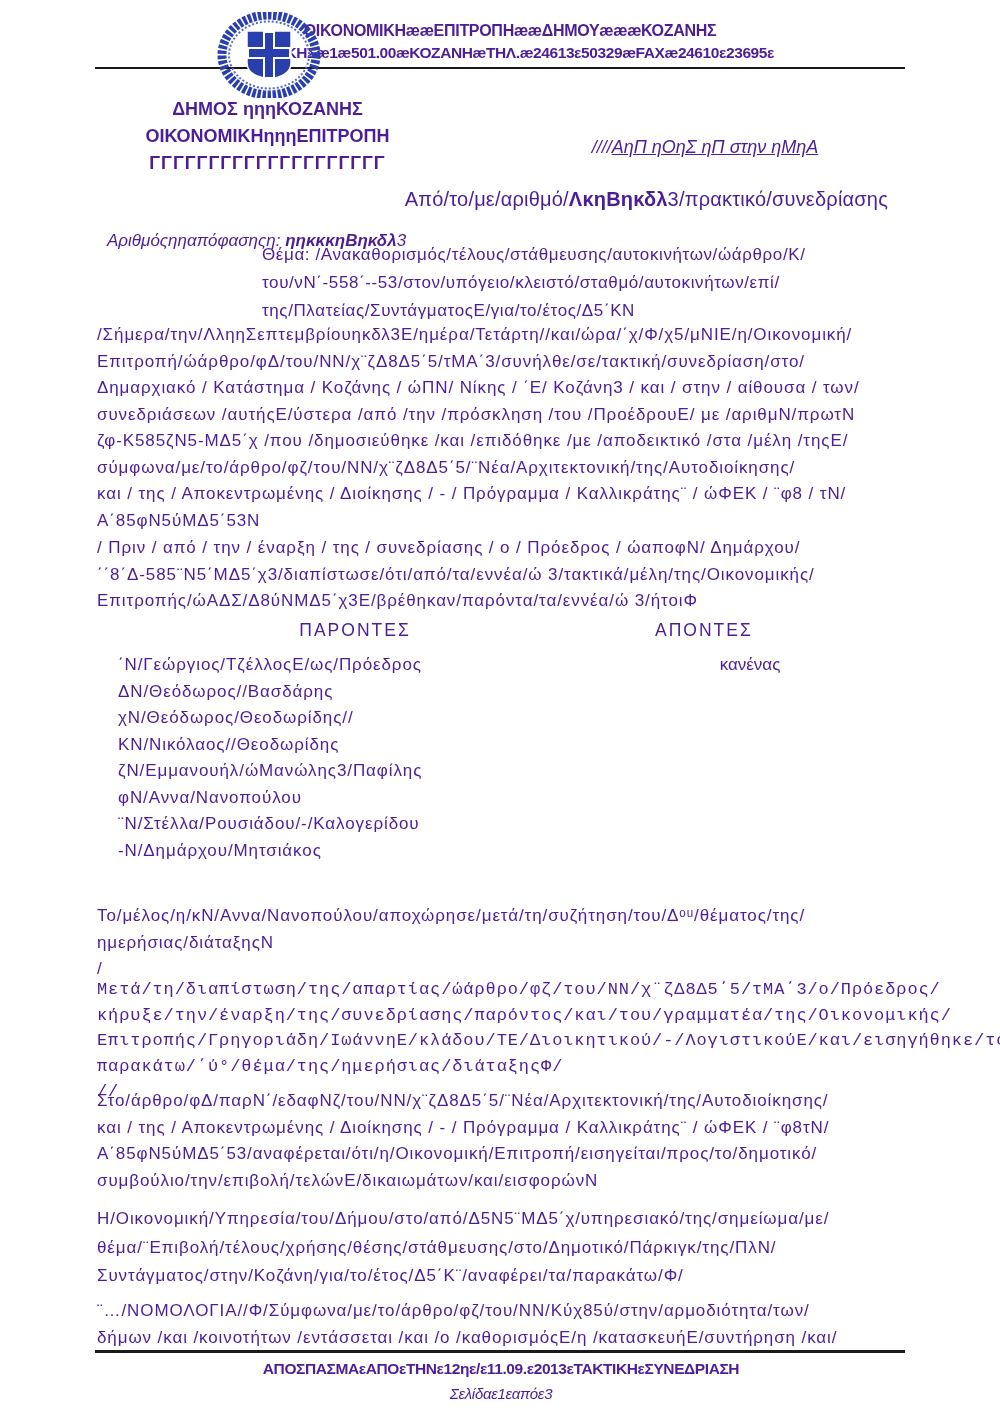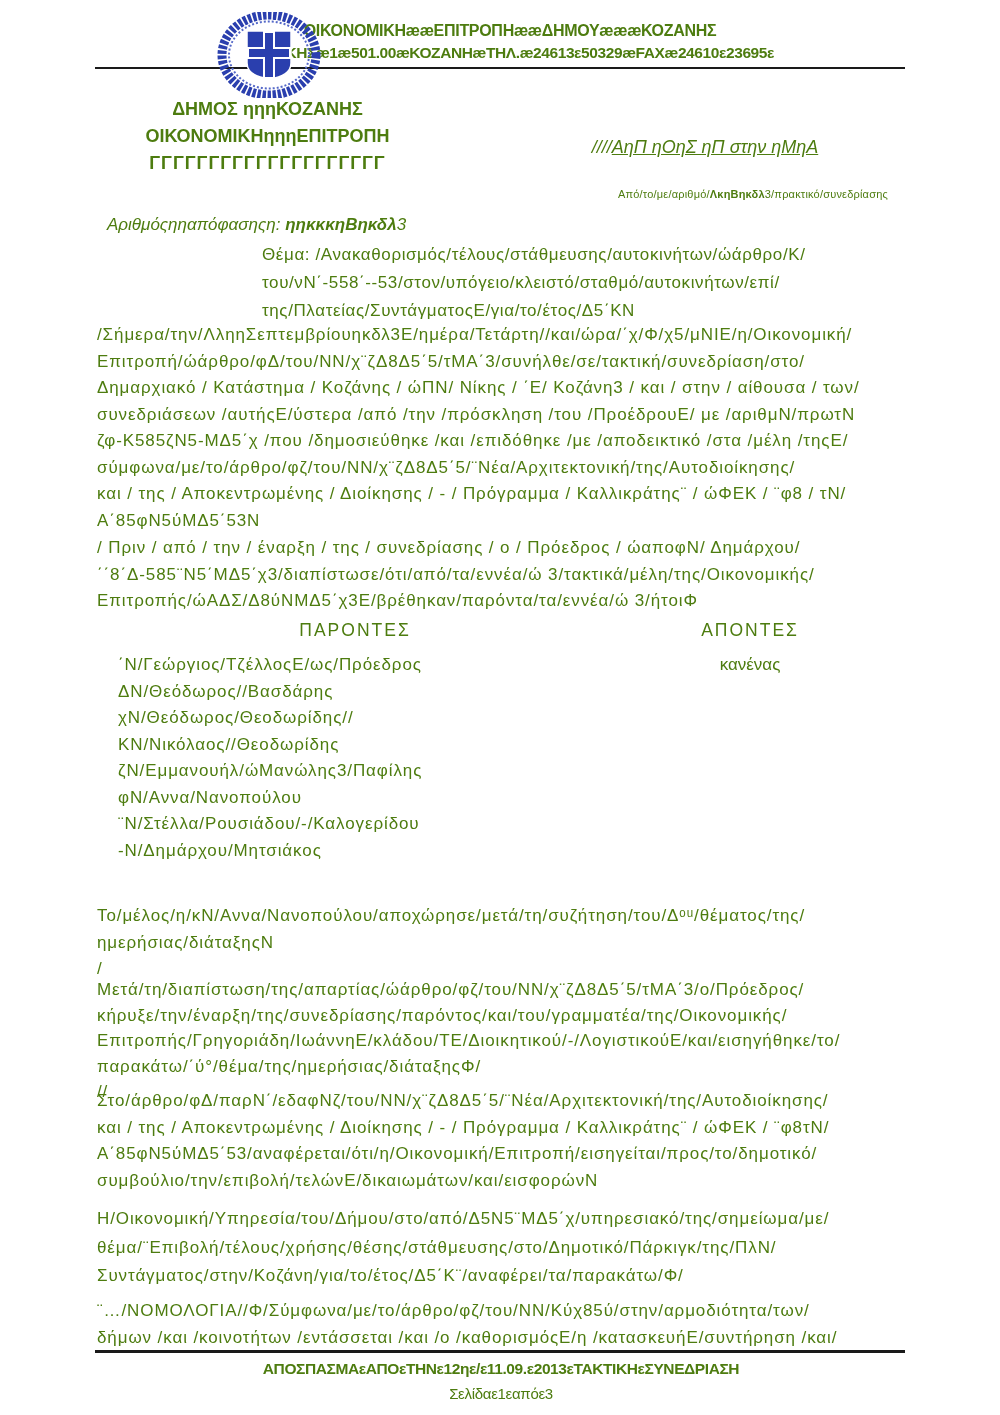--- a/index.html
+++ b/index.html
@@ -1,61 +1,61 @@
 <!DOCTYPE html>
 <html><head>
 <meta charset="utf-8">
 <style>
   html,body{margin:0;padding:0;background:#888;}
   .page{
     position:relative;width:1000px;height:1415px;background:#ffffff;
-    margin:0 auto;overflow:hidden;color:#4d7c0f;
+    margin:0 auto;overflow:hidden;color:#4c1d95;
     font-family:"Liberation Sans","DejaVu Sans",sans-serif;
   }
   
   .hdr-rule{position:absolute;top:67px;left:95px;width:810px;height:2px;background:#1a1a1a;}
   .logo{position:absolute;top:12px;left:216px;width:106px;height:86px;z-index:2;}
   .hdr-text{position:absolute;top:22px;left:250px;width:520px;text-align:center;z-index:1;}
   .hdr-org{font-size:16px;font-weight:600;letter-spacing:-0.3px;white-space:nowrap;}
   .hdr-addr{font-size:15.5px;font-weight:600;letter-spacing:-0.4px;white-space:nowrap;margin-top:4px;}
   
   .left-block{position:absolute;top:96px;left:100px;width:335px;text-align:center;
     font-size:18px;font-weight:bold;line-height:27px;}
   .gamma{letter-spacing:1px;}
   .extract-title{position:absolute;top:137px;left:510px;width:390px;text-align:center;
     font-style:italic;font-size:18px;white-space:nowrap;}
   .extract-title .und{text-decoration:underline;}
-  .extract-from{position:absolute;top:188px;right:112px;font-size:11px;white-space:nowrap;letter-spacing:0.2px;}
-  .decision-no{position:absolute;top:215px;left:107px;font-style:italic;font-size:17px;white-space:nowrap;}
+  .extract-from{position:absolute;top:188px;right:112px;font-size:20px;white-space:nowrap;letter-spacing:0.2px;}
+  .decision-no{position:absolute;top:231px;left:107px;font-style:italic;font-size:17px;white-space:nowrap;}
   .b{font-weight:bold;}
   
   .sec{position:absolute;left:97px;width:808px;}
   .bline{font-size:17px;line-height:26.5px;letter-spacing:0.9px;white-space:nowrap;}
   .theme{top:241px;left:262px;width:645px;}
   .theme .bline{line-height:28px;letter-spacing:0.6px;}
   .p1{top:322px;}
   .p2{top:535px;}
   .headings{top:620px;}
   .head-parontes{position:absolute;left:158px;width:200px;text-align:center;font-size:17.5px;letter-spacing:2px;}
-  .head-apontes{position:absolute;left:558px;width:190px;text-align:center;font-size:17.5px;letter-spacing:2px;}
+  .head-apontes{position:absolute;left:558px;width:190px;font-size:17.5px;letter-spacing:2px;}
   .names{top:652px;left:118px;width:600px;}
   .absent{top:655px;left:655px;width:190px;text-align:center;font-size:17px;}
   .p3{top:903px;}
   .p4{top:977px;}
-  .p4 .bline{line-height:25.5px;}
+  .p4 .bline{line-height:25.5px;font-family:Liberation Mono, monospace;}
   .p5{top:1088px;}
   .p6{top:1205px;}
   .p6 .bline{line-height:28.5px;}
   .p7{top:1297px;}
   .p7 .bline{line-height:27px;}
   
   .ftr-rule{position:absolute;top:1350px;left:95px;width:810px;height:3px;background:#1a1a1a;}
   .footer{position:absolute;top:1356px;left:97px;width:808px;text-align:center;}
   .ftr-l1{font-size:15.5px;font-weight:600;letter-spacing:-0.4px;line-height:25px;}
-  .ftr-l2{font-size:15px;letter-spacing:-0.3px;line-height:25px;}
+  .ftr-l2{font-size:15px;letter-spacing:-0.3px;line-height:25px;font-style:italic;}
 </style>
 </head>
 <body>
 
 <div class="page">
 
   <div class="hdr-rule"></div>
   <div class="logo">
     <svg width="106" height="86" viewBox="0 0 106 86" xmlns="http://www.w3.org/2000/svg">
       <ellipse cx="53" cy="43" rx="47" ry="40" fill="none" stroke="#2a3fae" stroke-width="9" stroke-dasharray="3.5 1.6"></ellipse>

